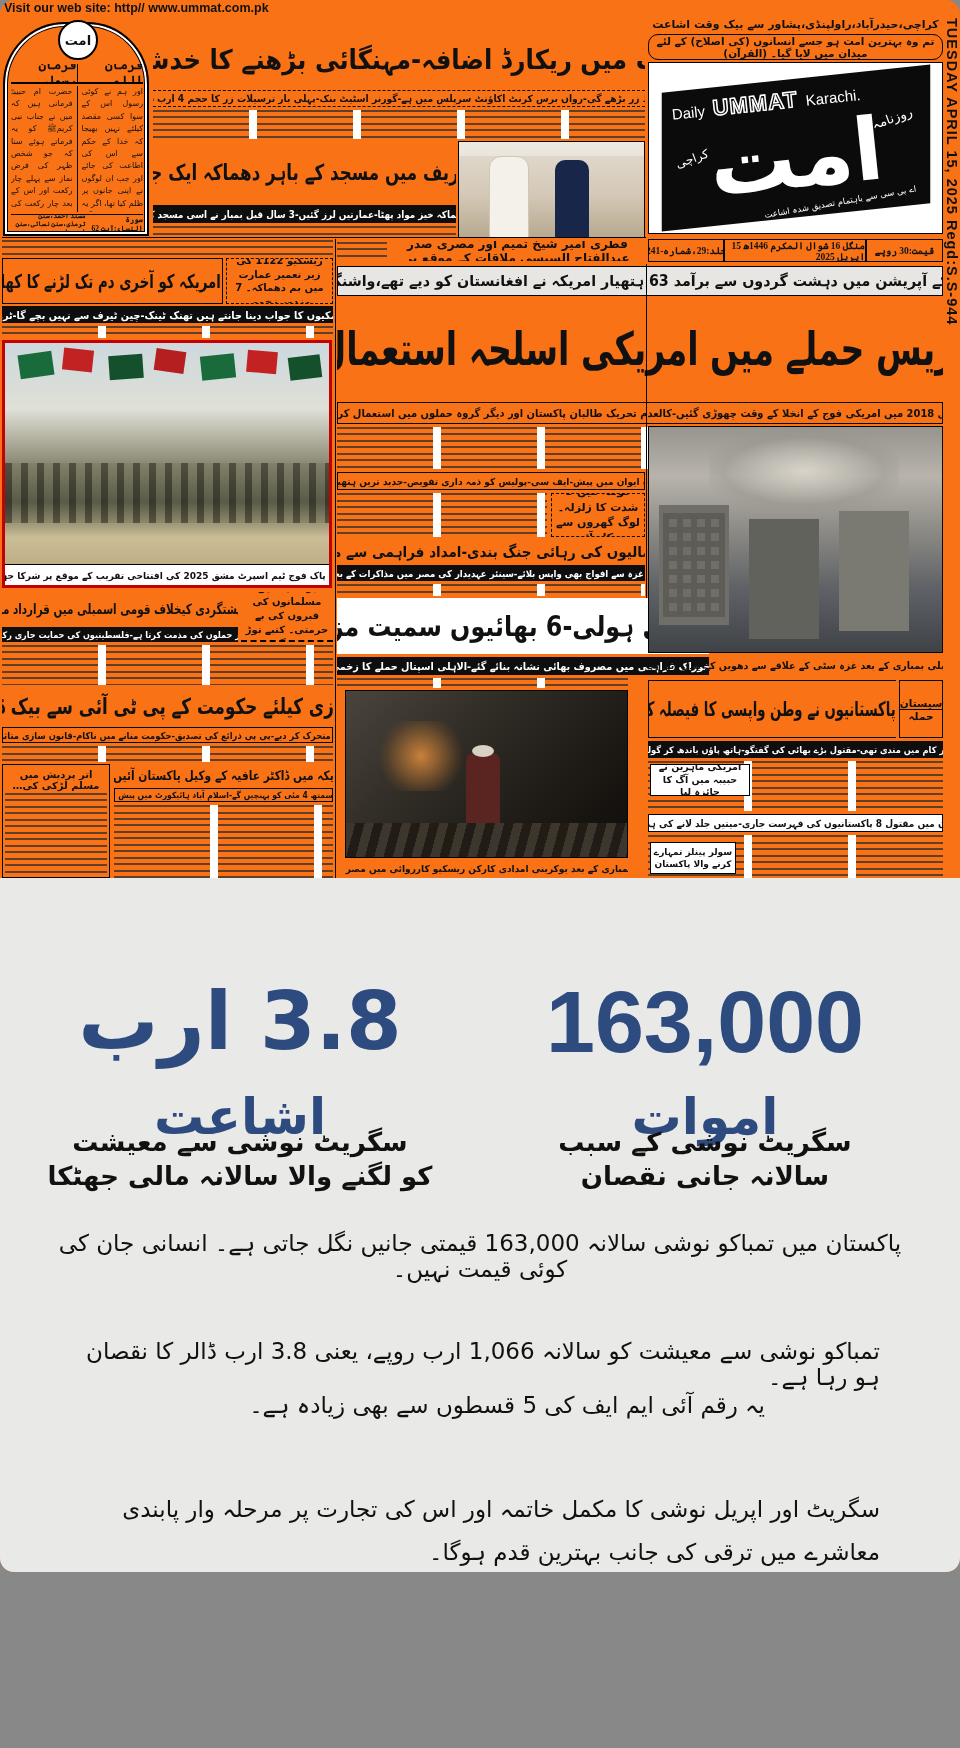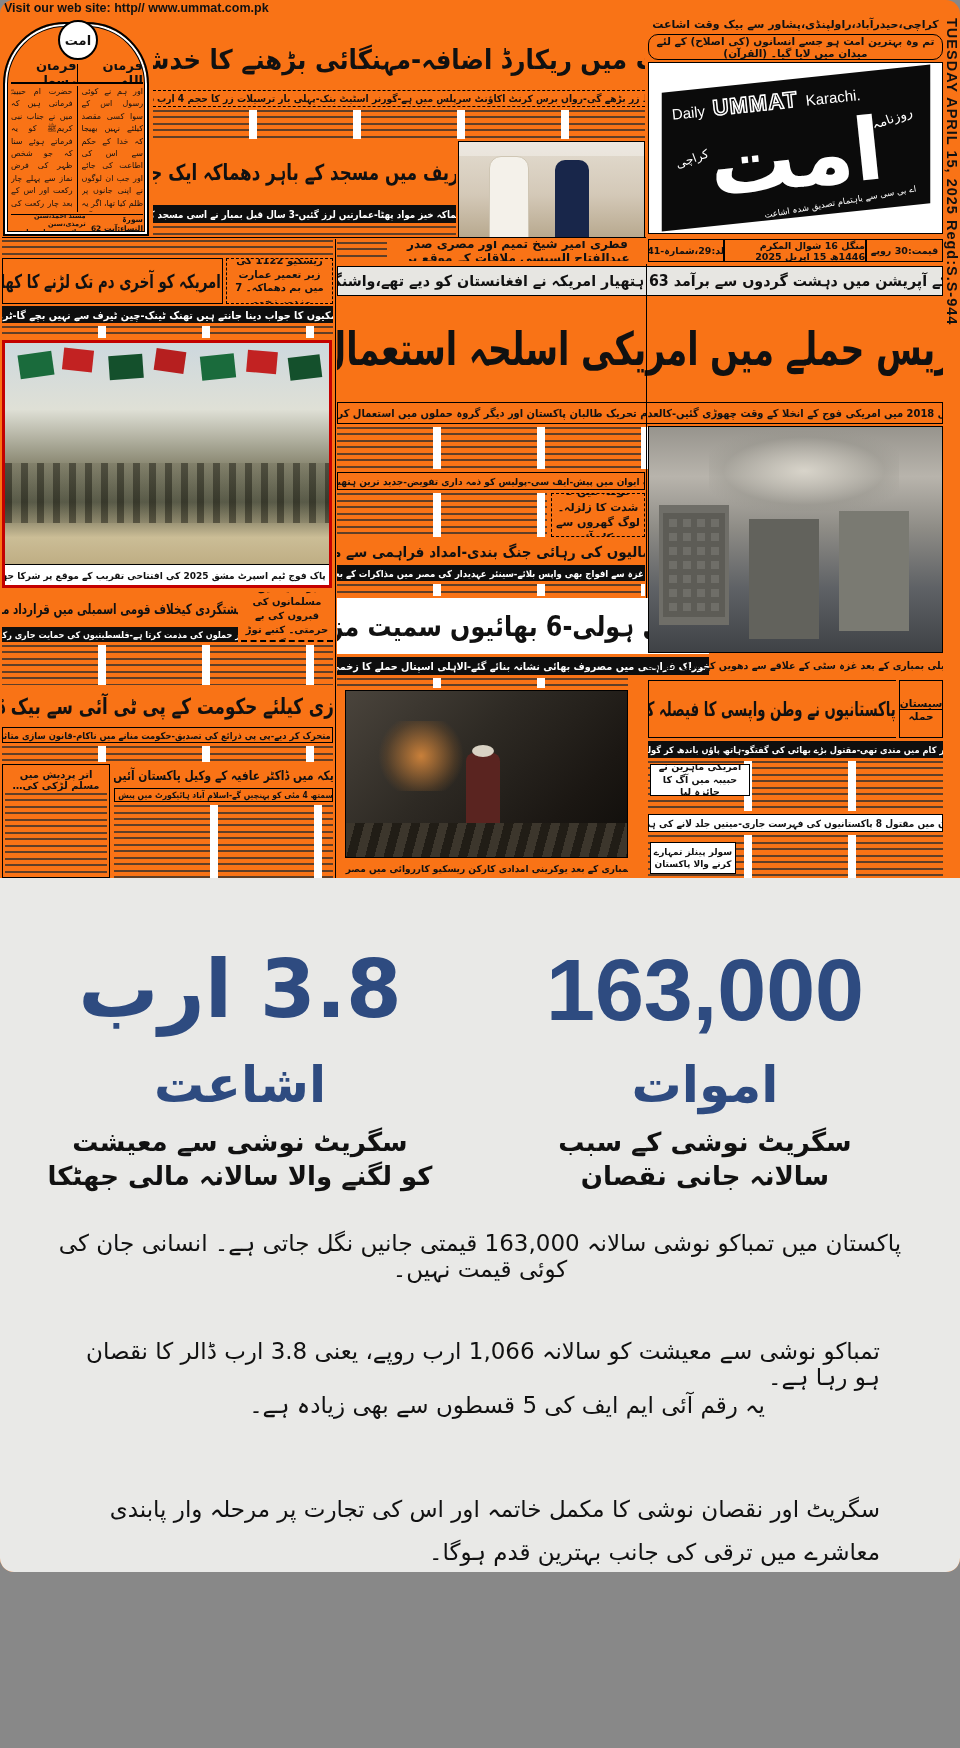--- a/index.html
+++ b/index.html
@@ -12,23 +12,23 @@
   .hl{font-weight:bold;text-align:center;display:flex;align-items:center;justify-content:center;overflow:hidden;}
   .fitx{display:inline-block;white-space:nowrap;transform-origin:50% 50%;}
   .blackbar{background:#0e0e0e;color:#fff;font-weight:bold;}
   .kick{background:#e7e6e2;}
   .sim{background-image:repeating-linear-gradient(to bottom,rgba(45,45,45,.75) 0 2px,transparent 2px 6.5px);}
   .simcols{background-image:
      repeating-linear-gradient(to right,transparent 0 96px,#fff 96px 104px),
      repeating-linear-gradient(to bottom,rgba(45,45,45,.75) 0 2px,transparent 2px 6.5px);}
   .photo{overflow:hidden;}
   .cap{font-weight:bold;text-align:center;display:flex;align-items:center;justify-content:center;overflow:hidden;}
-  .cell{font-weight:bold;display:flex;align-items:center;justify-content:center;overflow:hidden;}
+  .cell{font-weight:bold;display:flex;align-items:center;justify-content:center;overflow:hidden;font-family:Liberation Serif, serif;}
   .vline{position:absolute;width:1px;background:#000;}
-  .adnum{font-weight:bold;color:#2e4b80;text-align:center;}
+  .adnum{font-weight:bold;color:#2e4b80;text-align:center;margin-top:32px;}
   .farman-small{font-size:8px;line-height:1.55;text-align:justify;}
 </style>
 </head>
 <body>
 
 <div class="page">
 
   <div class="abs lat" style="left:4px;top:1px;width:520px;height:15px;font-weight:bold;font-size:12.5px;">Visit our web site: http// www.ummat.com.pk</div>
 
   <div class="abs lat" style="right:0;top:18px;width:17px;height:860px;writing-mode:vertical-rl;font-weight:bold;font-size:14.5px;letter-spacing:1px;">TUESDAY APRIL 15, 2025 Regd:S.S-944</div>
@@ -243,19 +243,19 @@
     <div class="abs u" style="left:40px;top:248px;width:400px;text-align:center;font-weight:bold;font-size:26px;line-height:1.3;">
       <div>سگریٹ نوشی سے معیشت</div>
       <div>کو لگنے والا سالانہ مالی جھٹکا</div>
     </div>
 
     <div class="abs u" style="left:50px;top:352px;width:860px;text-align:center;font-size:23px;">پاکستان میں تمباکو نوشی سالانہ 163,000 قیمتی جانیں نگل جاتی ہے۔ انسانی جان کی کوئی قیمت نہیں۔</div>
 
     <div class="abs u" style="left:80px;top:460px;width:800px;text-align:right;font-size:23px;">تمباکو نوشی سے معیشت کو سالانہ 1,066 ارب روپے، یعنی 3.8 ارب ڈالر کا نقصان ہو رہا ہے۔</div>
     <div class="abs u" style="left:80px;top:514px;width:800px;text-align:right;font-size:23px;padding-right:115px;box-sizing:border-box;">یہ رقم آئی ایم ایف کی 5 قسطوں سے بھی زیادہ ہے۔</div>
 
-    <div class="abs u" style="left:100px;top:610px;width:780px;text-align:right;font-size:23px;line-height:1.85;">سگریٹ اور نقصان نوشی کا مکمل خاتمہ اور اس کی تجارت پر مرحلہ وار پابندی معاشرے میں ترقی کی جانب بہترین قدم ہوگا۔</div>
+    <div class="abs u" style="left:100px;top:610px;width:780px;text-align:right;font-size:23px;line-height:1.85;">سگریٹ اور اپریل نوشی کا مکمل خاتمہ اور اس کی تجارت پر مرحلہ وار پابندی معاشرے میں ترقی کی جانب بہترین قدم ہوگا۔</div>
 
 
     <div class="abs u" style="left:0;top:812px;width:960px;text-align:center;font-weight:normal;font-size:15px;">(یہ اشتہار مفادِ عامہ میں شائع کیا گیا ہے)</div>
   </div>
 
 </div>
 
 </body></html>

